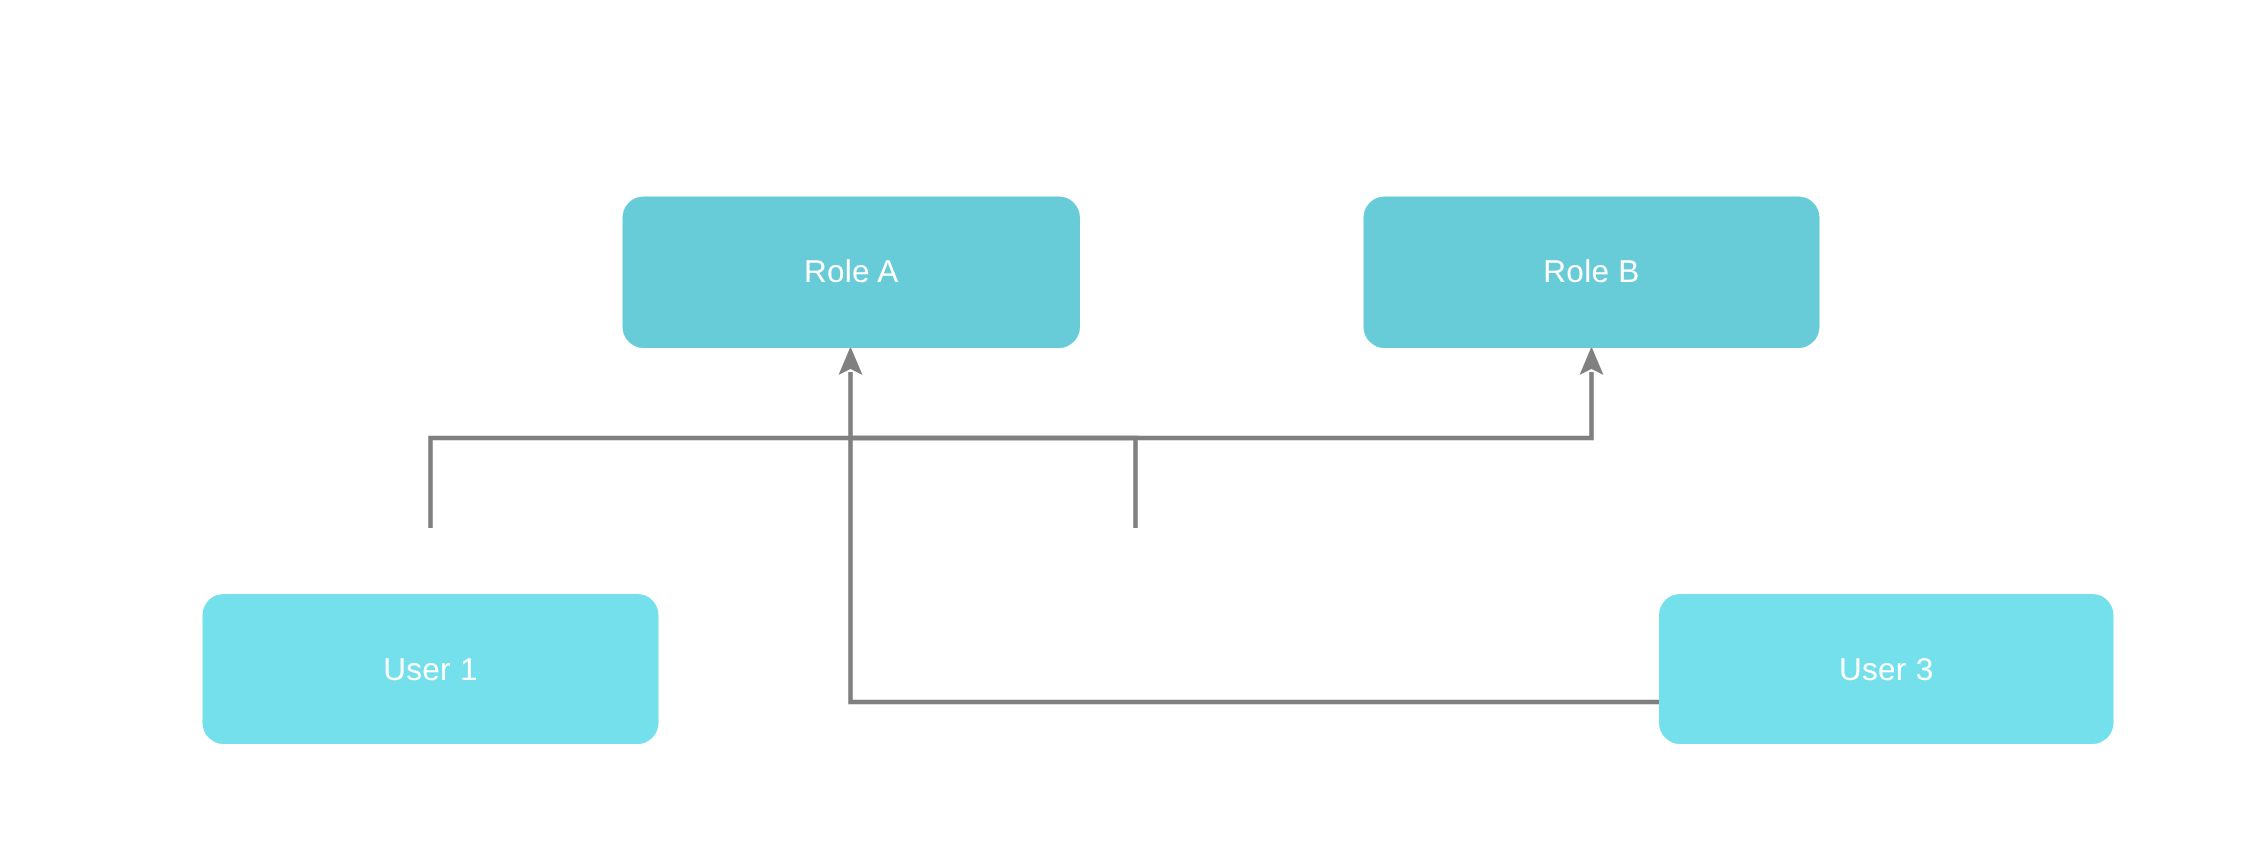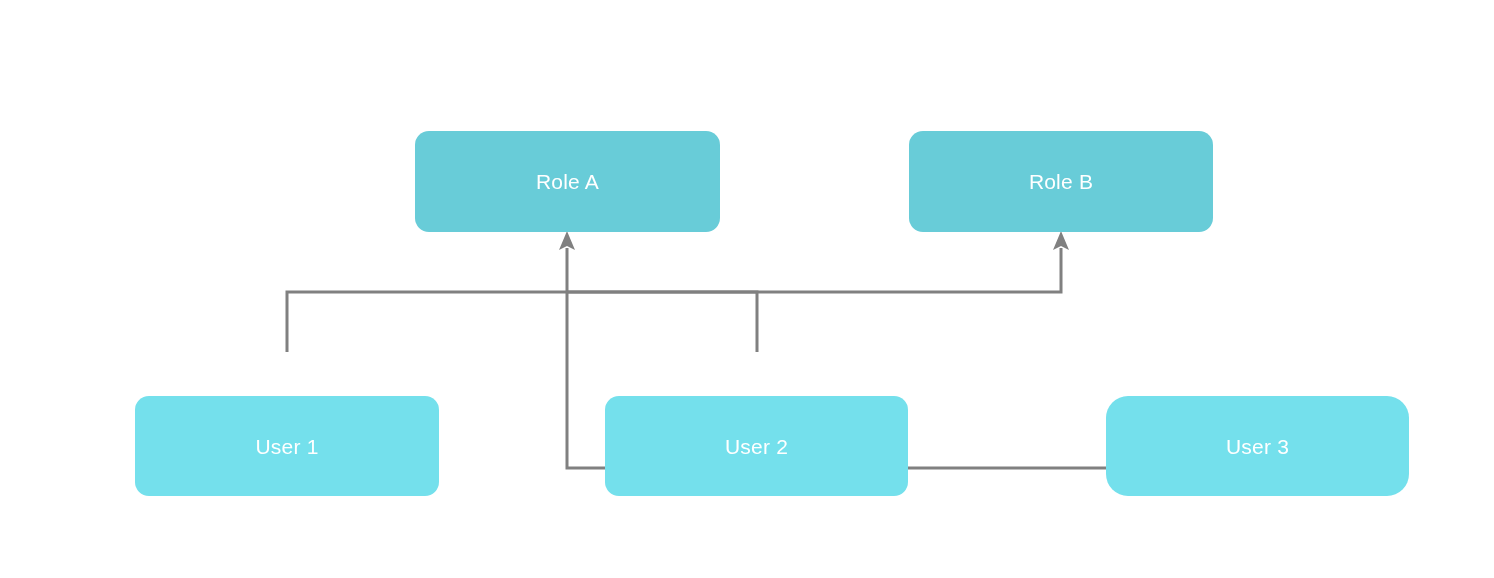--- a/index.html
+++ b/index.html
@@ -70,21 +70,18 @@
   </div>
 
   <div class="node role-node" style="left:415px; top:131px; width:305px; height:101px;">
     <span class="node-label">Role A</span>
   </div>
 
   <div class="node user-node" style="left:135px; top:352px; width:304px; height:100px;">
     <span class="node-label">User 1</span>
   </div>
 
-  <div class="node user-node" style="left:605px; top:352px; width:303px; height:100px;">
-    <span class="node-label">User 2</span>
-  </div>
 
-  <div class="node user-node" style="left:1106px; top:352px; width:303px; height:100px;border-radius:22px;">
+  <div class="node user-node" style="left:1106px; top:352px; width:303px; height:100px;">
     <span class="node-label">User 3</span>
   </div>
 
 </div>
 
 </body></html>

